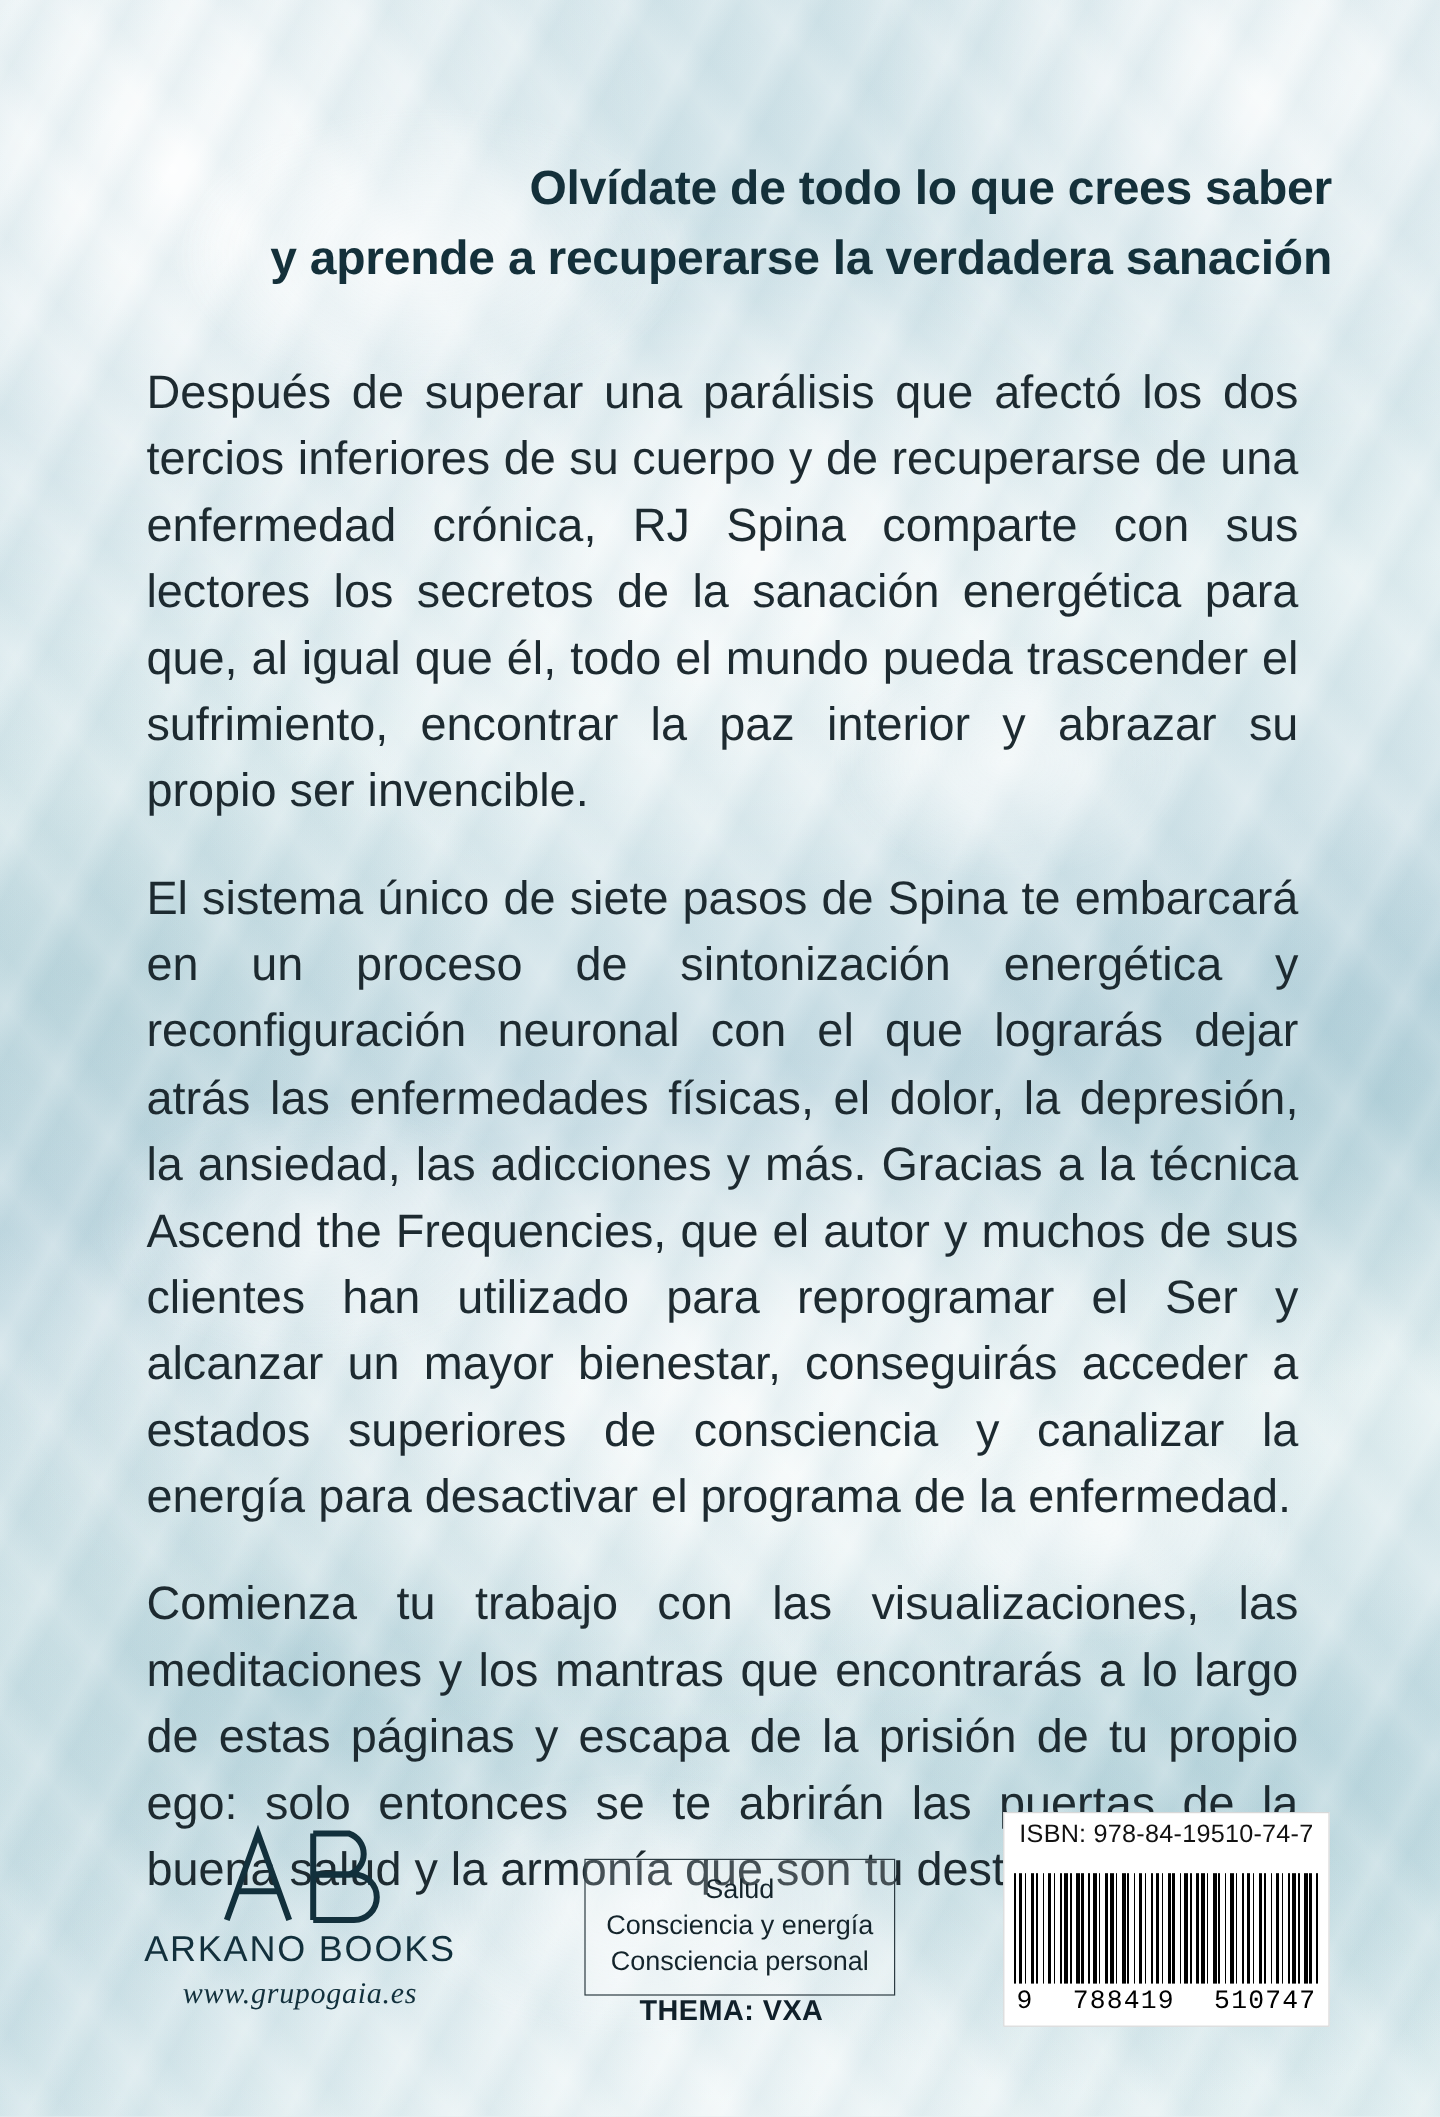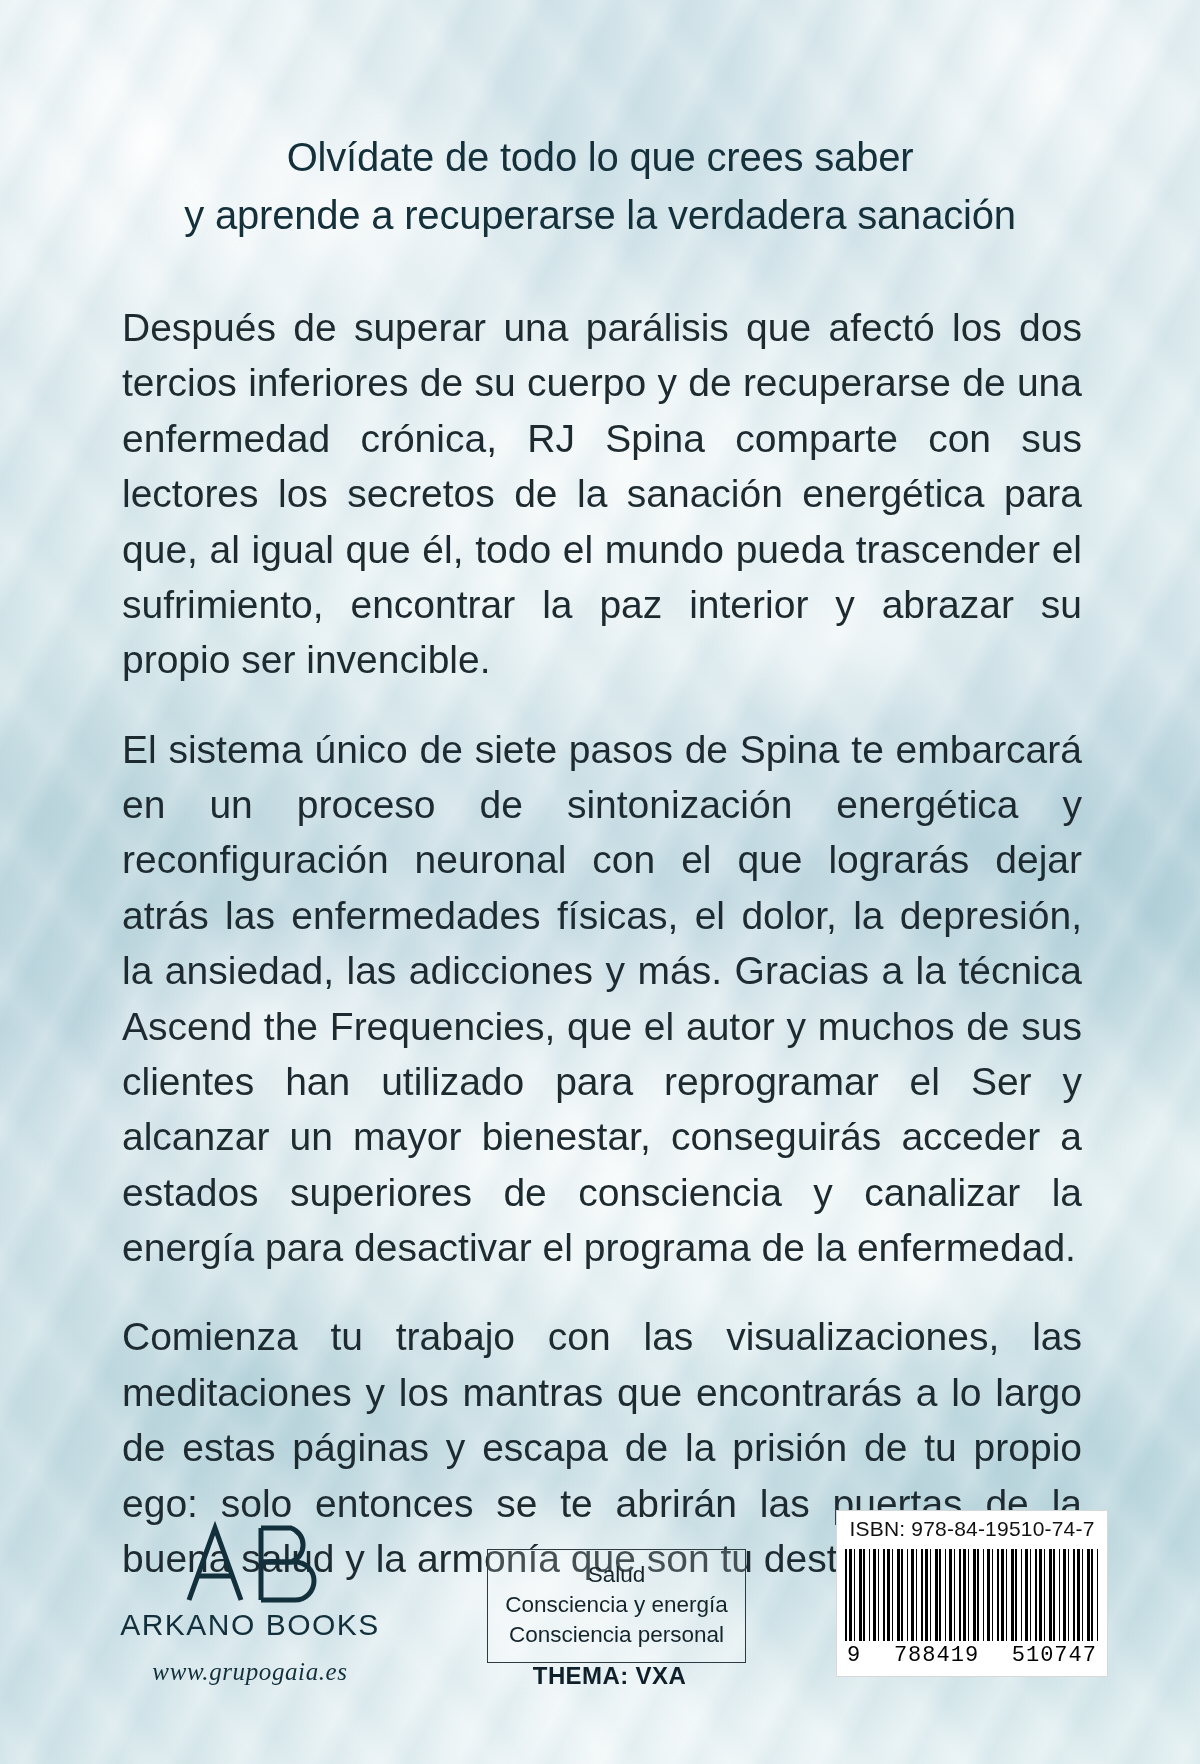--- a/index.html
+++ b/index.html
@@ -71,23 +71,23 @@
     width: 1200px;
     height: 1764px;
   }
 
   
   .headline {
     position: absolute;
     top: 128px;
     left: 90px;
     width: 1020px;
-    text-align: center;
+    text-align: right;
     color: #14303a;
-    font-weight: 400;
+    font-weight: 700;
     font-size: 40px;
     line-height: 1.45;
     letter-spacing: -0.2px;
   }
   .headline .ln {
     display: block;
     white-space: nowrap;
   }
 
   
@@ -137,21 +137,21 @@
     font-size: 30px;
     letter-spacing: 1.5px;
     font-weight: 400;
     margin-top: 2px;
   }
   .pub-url {
     font-family: "Liberation Serif", serif;
     font-style: italic;
     font-size: 25px;
     letter-spacing: 0.6px;
-    margin-top: 16px;
+    margin-top: 6px;
   }
 
   
   .category-box {
     position: absolute;
     left: 487px;
     top: 39px;
     width: 245px;
     border: 1.5px solid #2c3b42;
     background: rgba(255,255,255,0.18);
@@ -183,21 +183,21 @@
     background: #ffffff;
     border: 1px solid #d8d8d8;
     padding: 6px 8px 8px;
     box-sizing: border-box;
   }
   .isbn-text {
     text-align: center;
     font-size: 21px;
     color: #111;
     letter-spacing: 0.2px;
-    margin-bottom: 8px;
+    margin-bottom: 20px;
     white-space: nowrap;
   }
   .barcode {
     height: 92px;
     width: 100%;
     background-image:
       repeating-linear-gradient(90deg,
         #000 0px, #000 2px, #fff 2px, #fff 4px,
         #000 4px, #000 7px, #fff 7px, #fff 9px,
         #000 9px, #000 10px, #fff 10px, #fff 14px,

